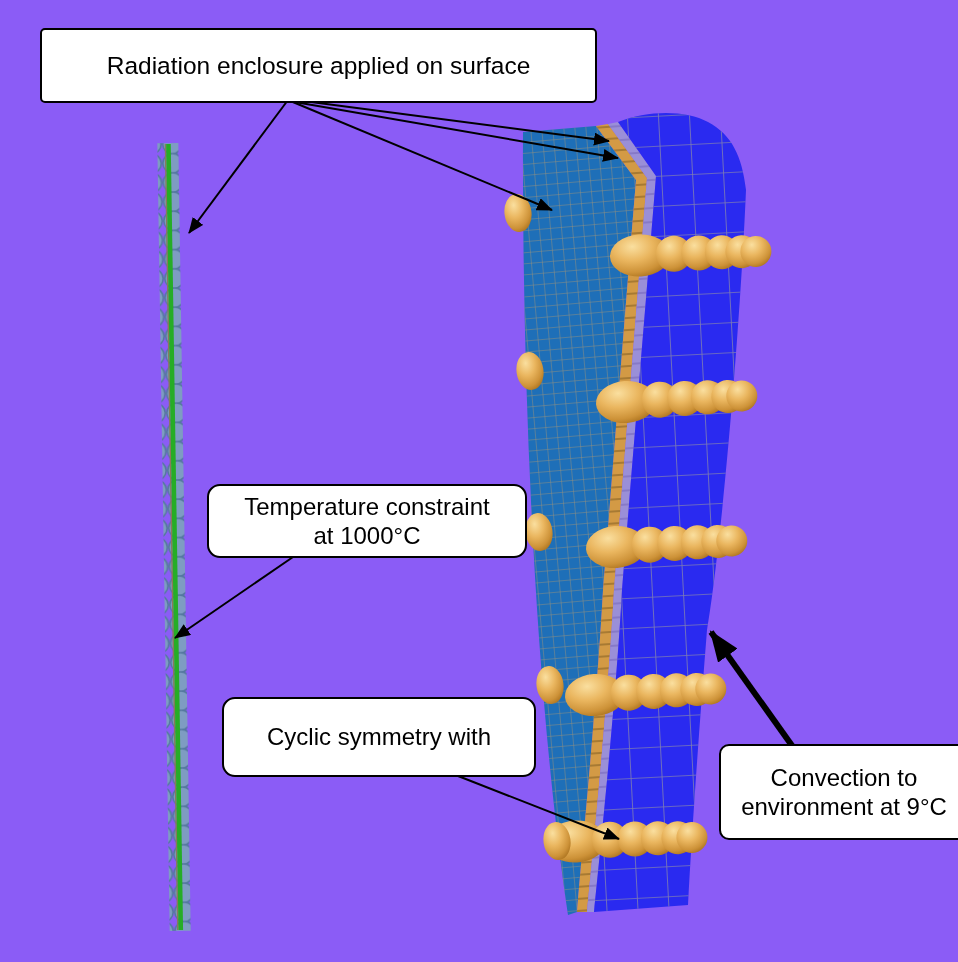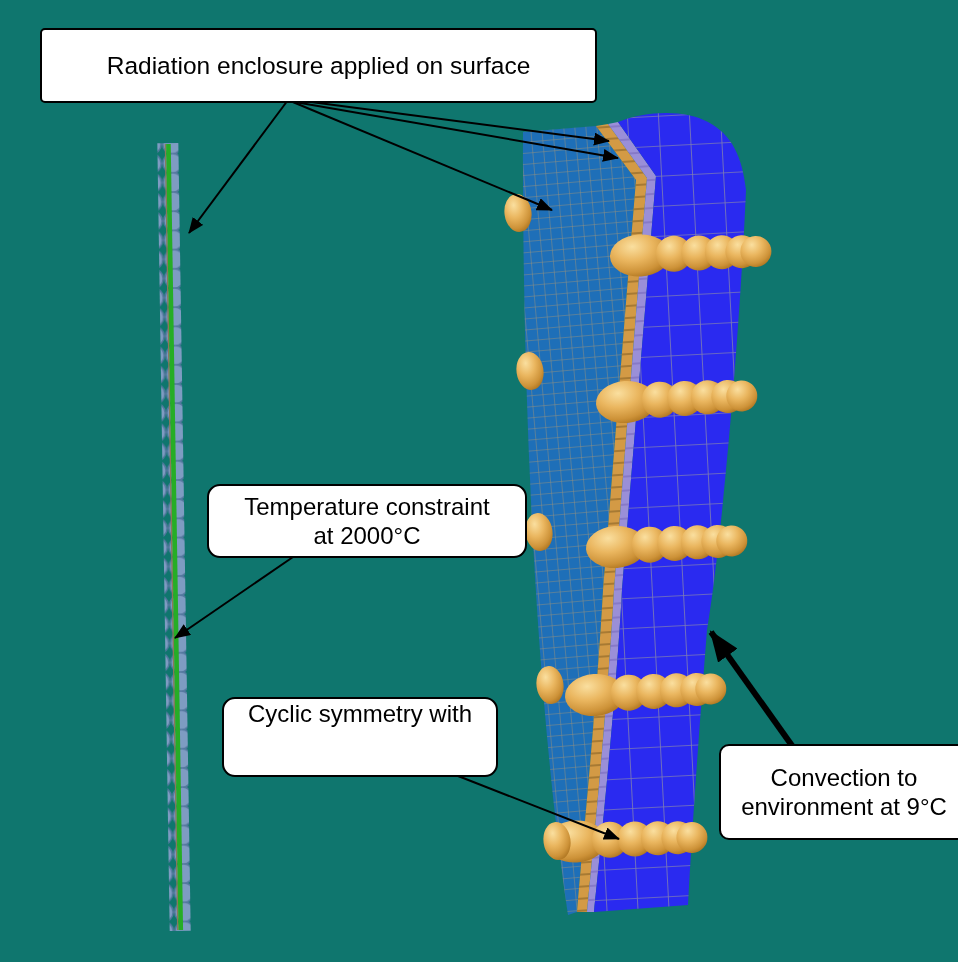--- a/index.html
+++ b/index.html
@@ -1,29 +1,29 @@
 <!DOCTYPE html>
 <html><head>
 <meta charset="utf-8">
 <style>
   html,body{margin:0;padding:0;background:#ffffff;}
   #stage{
-    position:relative;width:958px;height:962px;background:#0f766e;overflow:hidden;
+    position:relative;width:958px;height:962px;background:#8b5cf6;overflow:hidden;
     font-family:"Liberation Sans", sans-serif;
   }
   #scene-svg{position:absolute;left:0;top:0;}
   .callout{
     position:absolute;box-sizing:border-box;background:#ffffff;border:2.5px solid #000000;
     display:flex;flex-direction:column;align-items:center;justify-content:center;
     text-align:center;color:#000000;line-height:1.22;z-index:5;
   }
   .callout span{display:block;white-space:nowrap;}
   #radiation-label{left:40px;top:28px;width:557px;height:75px;border-radius:5px;font-size:24.5px;}
   #temperature-label{left:207px;top:484px;width:320px;height:74px;border-radius:13px;font-size:24px;}
-  #cyclic-label{left:222px;top:697px;width:276px;height:80px;border-radius:13px;font-size:24px;justify-content:space-between;}
+  #cyclic-label{left:222px;top:697px;width:314px;height:80px;border-radius:13px;font-size:24px;}
   #convection-label{left:703px;top:744px;width:250px;height:96px;border-radius:10px;font-size:24px;margin-left:16px;}
 </style>
 </head>
 <body>
 
 <div id="stage">
 
   <svg id="scene-svg" width="958" height="962" viewBox="0 0 958 962">
     <defs>
       <radialGradient id="goldGrad" cx="38%" cy="28%" r="75%">
@@ -117,21 +117,21 @@
       <line x1="793" y1="747" x2="711" y2="632" stroke-width="6" marker-end="url(#arrowHeadBig)"></line>
     </g>
   </svg>
 
   <div class="callout" id="radiation-label">
     <span>Radiation enclosure applied on surface</span>
   </div>
 
   <div class="callout" id="temperature-label">
     <span>Temperature constraint</span>
-    <span>at 2000°C</span>
+    <span>at 1000°C</span>
   </div>
 
   <div class="callout" id="cyclic-label">
     <span>Cyclic symmetry with</span>
   </div>
 
   <div class="callout" id="convection-label">
     <span>Convection to</span>
     <span>environment at 9°C</span>
   </div>

